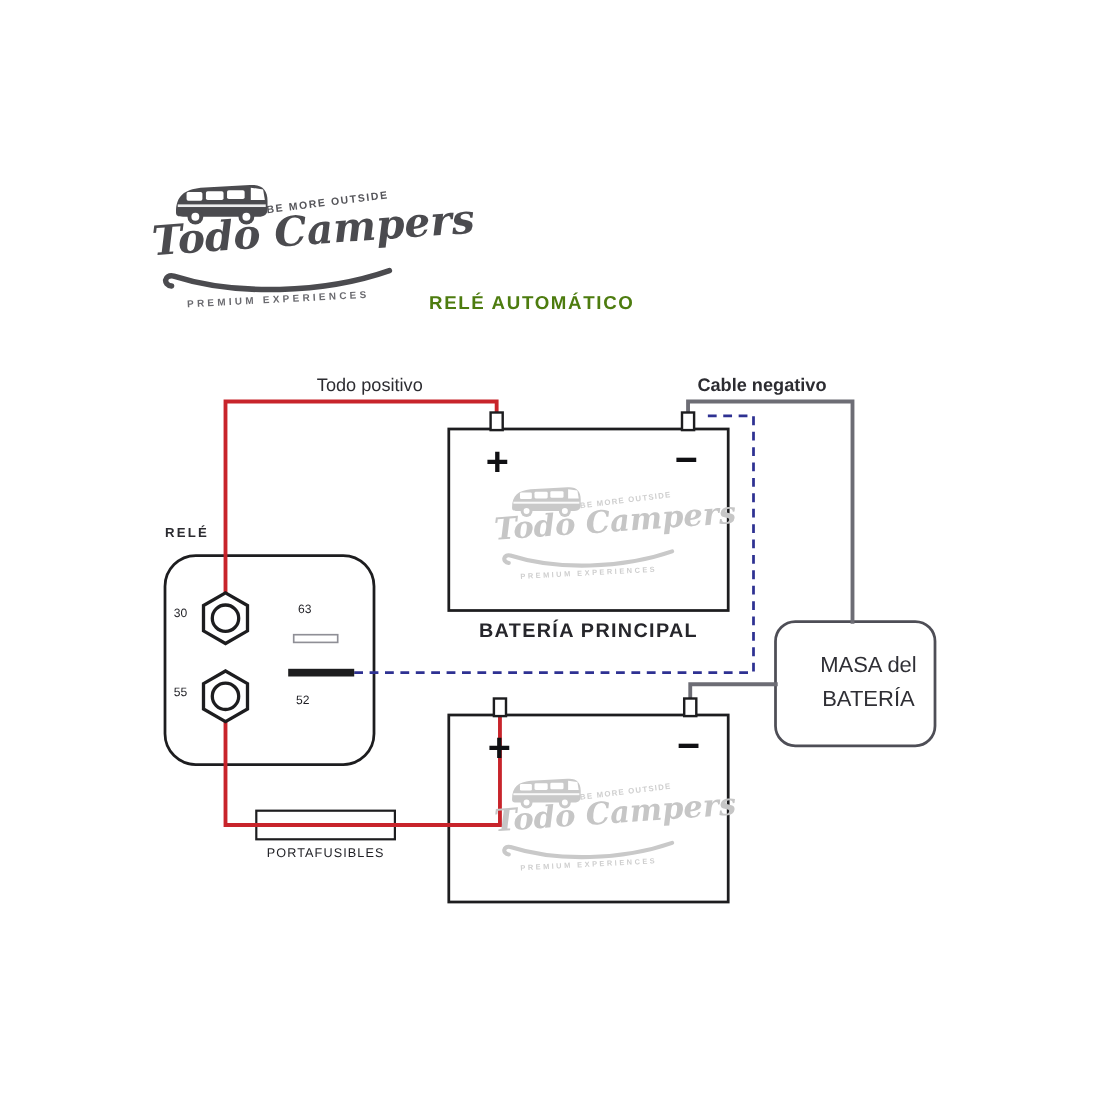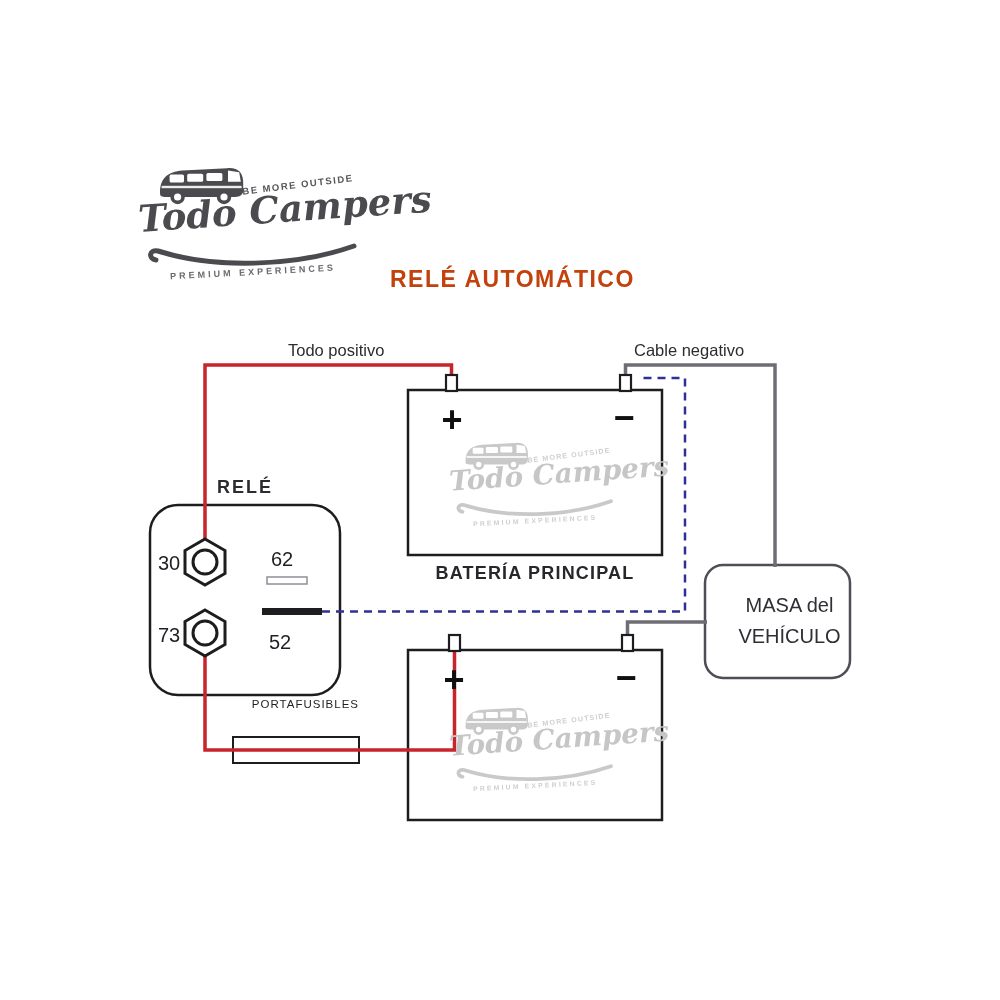--- a/index.html
+++ b/index.html
@@ -3,24 +3,24 @@
 <meta charset="utf-8">
 <style>
   html,body { margin:0; padding:0; background:#ffffff; }
   .canvas {
     position:relative; width:1000px; height:1000px; background:#ffffff;
     font-family:"Liberation Sans", sans-serif; overflow:hidden;
   }
   svg.diagram { position:absolute; left:0; top:0; }
 
   .txt { position:absolute; white-space:nowrap; }
-  .title { font-size:23px; font-weight:700; letter-spacing:1.5px; color:#c2410c; }
+  .title { font-size:17px; font-weight:700; letter-spacing:1.5px; color:#4d7c0f; }
   .cable-label { font-size:16.5px; color:#2c2c31; }
-  .relay-title { font-size:18px; font-weight:700; letter-spacing:2px; color:#2b2b30; text-align:center; }
-  .num { font-size:20px; color:#1f1f24; }
+  .relay-title { font-size:12px; font-weight:700; letter-spacing:2px; color:#2b2b30; }
+  .num { font-size:11px; color:#1f1f24; }
   .sign { font-size:36px; font-weight:700; color:#101013; text-align:center; }
   .caption { font-size:18px; font-weight:700; letter-spacing:1.2px; color:#26262b; text-align:center; }
   .masa-text { font-size:20px; line-height:31px; color:#2f2f35; text-align:center; }
   .fuse-text { font-size:11.5px; letter-spacing:1px; color:#1f1f24; text-align:center; }
 
   
   .logo { position:absolute; width:230px; height:140px; color:#4b4b4f; }
   .logo .van   { position:absolute; left:14px; top:4px; width:96px; height:52px; }
   .logo .tag-top {
     position:absolute; left:104px; top:24px; font-size:9.5px; letter-spacing:1.5px;
@@ -94,26 +94,26 @@
     <div class="name">Todo Campers</div>
     <svg class="swoosh" viewBox="0 0 218 28">
       <path d="M12,19 C4,18 5,8 14,10 C70,28 150,26 210,5" fill="none" stroke="currentColor" stroke-width="5" stroke-linecap="round"></path>
     </svg>
     <div class="tag-bottom">PREMIUM EXPERIENCES</div>
   </div>
 
   <div class="txt title" style="left:390px; top:266px;">RELÉ AUTOMÁTICO</div>
 
   <div class="txt cable-label" style="left:288px; top:341px;">Todo positivo</div>
-  <div class="txt cable-label" style="left:634px; top:341px;">Cable negativo</div>
+  <div class="txt cable-label" style="left:634px; top:341px;font-weight:bold;">Cable negativo</div>
 
   <div class="txt relay-title" style="left:150px; top:477px; width:190px;">RELÉ</div>
   <div class="txt num" style="left:158px; top:552px;">30</div>
-  <div class="txt num" style="left:271px; top:548px;">62</div>
-  <div class="txt num" style="left:158px; top:624px;">73</div>
+  <div class="txt num" style="left:271px; top:548px;">63</div>
+  <div class="txt num" style="left:158px; top:624px;">55</div>
   <div class="txt num" style="left:269px; top:631px;">52</div>
 
   <div class="txt sign" style="left:434px; top:399px; width:36px;">+</div>
   <div class="txt sign" style="left:606px; top:397px; width:36px;">−</div>
   <div class="logo watermark" style="left:449px; top:433px;">
     <svg class="van" viewBox="0 0 120 62">
       <path d="M10,41 C10,22 20,15 38,13 L94,10 C108,9 114,16 114,28 L114,38 C114,43 110,46 104,46 L18,46 C12,46 10,45 10,41 Z" fill="currentColor"></path>
       <polygon points="95,13 109,15 111,27 95,27" fill="#ffffff"></polygon>
       <rect x="44" y="17" width="20" height="10" rx="2" fill="#ffffff"></rect>
       <rect x="68" y="16" width="20" height="10" rx="2" fill="#ffffff"></rect>
@@ -151,18 +151,18 @@
     <div class="tag-top">BE MORE OUTSIDE</div>
     <div class="name">Todo Campers</div>
     <svg class="swoosh" viewBox="0 0 218 28">
       <path d="M12,19 C4,18 5,8 14,10 C70,28 150,26 210,5" fill="none" stroke="currentColor" stroke-width="5" stroke-linecap="round"></path>
     </svg>
     <div class="tag-bottom">PREMIUM EXPERIENCES</div>
   </div>
 
   <div class="txt masa-text" style="left:705px; top:590px; width:169px;">
     <div>MASA del</div>
-    <div>VEHÍCULO</div>
+    <div>BATERÍA</div>
   </div>
 
-  <div class="txt fuse-text" style="left:233px; top:698px; width:126px;text-align:right;">PORTAFUSIBLES</div>
+  <div class="txt fuse-text" style="left:233px; top:770px; width:126px;">PORTAFUSIBLES</div>
 
 </div>
 
 </body></html>

